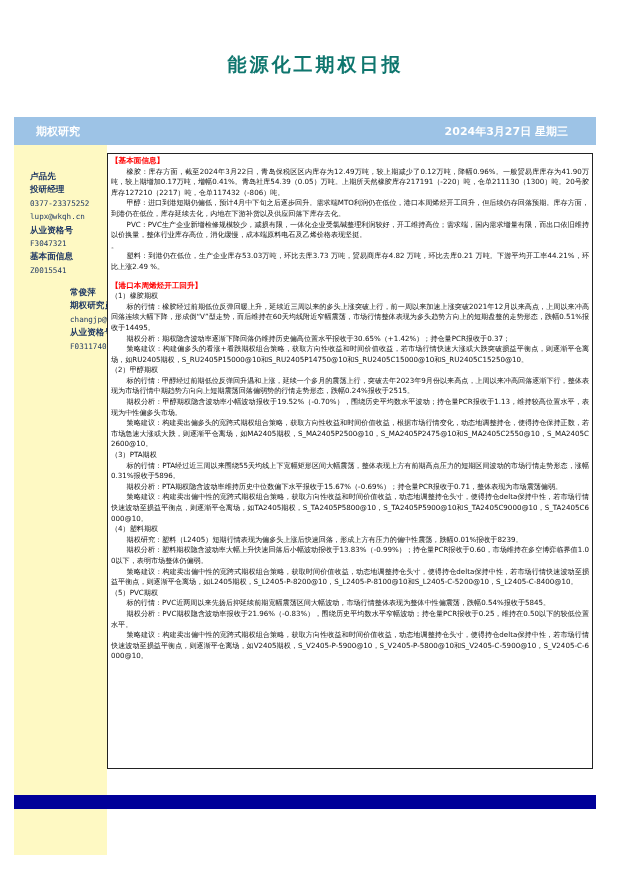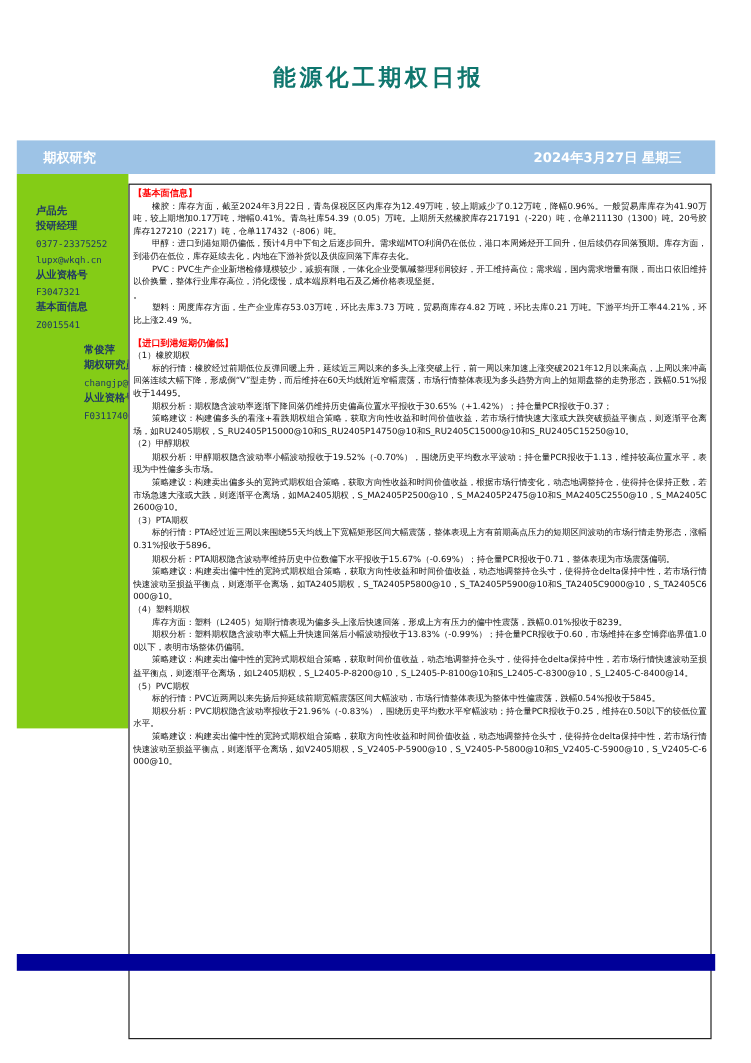--- a/index.html
+++ b/index.html
@@ -5,24 +5,24 @@
   html, body { margin: 0; padding: 0; background: #ffffff; }
   body { width: 626px; height: 886px; position: relative; overflow: hidden;
          font-family: "DejaVu Sans", "Liberation Sans", sans-serif; color: #111; }
   .title { position: absolute; top: 52px; left: 0; width: 583px; text-align: center;
            font-family: "DejaVu Serif", "Liberation Serif", serif; font-weight: bold;
            font-size: 19px; letter-spacing: 3px; color: #0f766e; margin-left: 24px; }
   .header-band { position: absolute; top: 117px; left: 14px; width: 582px; height: 28px;
                  background: #9dc3e6; }
   .header-left { position: absolute; left: 22px; top: 7px; font-size: 11px; font-weight: bold; color: #ffffff; }
   .header-right { position: absolute; right: 28px; top: 7px; font-size: 11px; font-weight: bold; color: #ffffff; }
-  .sidebar { position: absolute; top: 145px; left: 14px; width: 93px; height: 462px; background: #84cc16; }
+  .sidebar { position: absolute; top: 145px; left: 14px; width: 93px; height: 710px; background: #fef9c3; }
   .author { position: absolute; left: 16px; font-size: 8.6px; line-height: 13.4px; color: #1f3864; font-weight: bold; }
   .author .mono { font-weight: normal; font-family: "DejaVu Sans Mono", "Liberation Mono", monospace; font-size: 7.6px; }
-  .content { position: absolute; top: 153px; left: 107px; width: 486px; height: 713px;
+  .content { position: absolute; top: 153px; left: 107px; width: 486px; height: 616px;
              border: 1.5px solid #222; background: #fff; box-sizing: border-box; padding: 2px 3px; }
   .footer-bar { position: absolute; top: 795px; left: 14px; width: 582px; height: 14px; background: #000099; }
   .sec-title { color: #ff0000; font-weight: bold; font-size: 7.6px; line-height: 10.6px; }
   p { margin: 0; font-size: 7.1px; line-height: 10.6px; text-align: justify; word-break: break-all; }
   p.ind { text-indent: 2.2em; }
   p.sub { padding-left: 0; }
   .spacer { height: 8px; }
 </style>
 </head>
 <body>
@@ -53,43 +53,44 @@
     <div class="mono">F03117406</div>
   </div>
 </div>
 
 <div class="content">
   <div class="sec-title">【基本面信息】</div>
   <p class="ind">橡胶：库存方面，截至2024年3月22日，青岛保税区区内库存为12.49万吨，较上期减少了0.12万吨，降幅0.96%。一般贸易库库存为41.90万吨，较上期增加0.17万吨，增幅0.41%。青岛社库54.39（0.05）万吨。上期所天然橡胶库存217191（-220）吨，仓单211130（1300）吨。20号胶库存127210（2217）吨，仓单117432（-806）吨。</p>
   <p class="ind">甲醇：进口到港短期仍偏低，预计4月中下旬之后逐步回升。需求端MTO利润仍在低位，港口本周烯烃开工回升，但后续仍存回落预期。库存方面，到港仍在低位，库存延续去化，内地在下游补货以及供应回落下库存去化。</p>
   <p class="ind">PVC：PVC生产企业新增检修规模较少，减损有限，一体化企业受氯碱整理利润较好，开工维持高位；需求端，国内需求增量有限，而出口依旧维持以价换量，整体行业库存高位，消化缓慢，成本端原料电石及乙烯价格表现坚挺。</p>
   <p>。</p>
-  <p class="ind">塑料：周度库存方面，生产企业库存53.03万吨，环比去库3.73 万吨，贸易商库存4.82 万吨，环比去库0.21 万吨。下游平均开工率44.21%，环比上涨2.49 %。</p>
+  <p class="ind">塑料：到港仍在低位，生产企业库存53.03万吨，环比去库3.73 万吨，贸易商库存4.82 万吨，环比去库0.21 万吨。下游平均开工率44.21%，环比上涨2.49 %。</p>
   <div class="spacer"></div>
 
-  <div class="sec-title">【进口到港短期仍偏低】</div>
+  <div class="sec-title">【港口本周烯烃开工回升】</div>
 
   <p class="sub">（1）橡胶期权</p>
   <p class="ind">标的行情：橡胶经过前期低位反弹回暖上升，延续近三周以来的多头上涨突破上行，前一周以来加速上涨突破2021年12月以来高点，上周以来冲高回落连续大幅下降，形成倒“V”型走势，而后维持在60天均线附近窄幅震荡，市场行情整体表现为多头趋势方向上的短期盘整的走势形态，跌幅0.51%报收于14495。</p>
   <p class="ind">期权分析：期权隐含波动率逐渐下降回落仍维持历史偏高位置水平报收于30.65%（+1.42%）；持仓量PCR报收于0.37；</p>
   <p class="ind">策略建议：构建偏多头的看涨+看跌期权组合策略，获取方向性收益和时间价值收益，若市场行情快速大涨或大跌突破损益平衡点，则逐渐平仓离场，如RU2405期权，S_RU2405P15000@10和S_RU2405P14750@10和S_RU2405C15000@10和S_RU2405C15250@10。</p>
 
   <p class="sub">（2）甲醇期权</p>
+  <p class="ind">标的行情：甲醇经过前期低位反弹回升温和上涨，延续一个多月的震荡上行，突破去年2023年9月份以来高点，上周以来冲高回落逐渐下行，整体表现为市场行情中期趋势方向向上短期震荡回落偏弱势的行情走势形态，跌幅0.24%报收于2515。</p>
   <p class="ind">期权分析：甲醇期权隐含波动率小幅波动报收于19.52%（-0.70%），围绕历史平均数水平波动；持仓量PCR报收于1.13，维持较高位置水平，表现为中性偏多头市场。</p>
   <p class="ind">策略建议：构建卖出偏多头的宽跨式期权组合策略，获取方向性收益和时间价值收益，根据市场行情变化，动态地调整持仓，使得持仓保持正数，若市场急速大涨或大跌，则逐渐平仓离场，如MA2405期权，S_MA2405P2500@10，S_MA2405P2475@10和S_MA2405C2550@10，S_MA2405C2600@10。</p>
 
   <p class="sub">（3）PTA期权</p>
   <p class="ind">标的行情：PTA经过近三周以来围绕55天均线上下宽幅矩形区间大幅震荡，整体表现上方有前期高点压力的短期区间波动的市场行情走势形态，涨幅0.31%报收于5896。</p>
   <p class="ind">期权分析：PTA期权隐含波动率维持历史中位数偏下水平报收于15.67%（-0.69%）；持仓量PCR报收于0.71，整体表现为市场震荡偏弱。</p>
   <p class="ind">策略建议：构建卖出偏中性的宽跨式期权组合策略，获取方向性收益和时间价值收益，动态地调整持仓头寸，使得持仓delta保持中性，若市场行情快速波动至损益平衡点，则逐渐平仓离场，如TA2405期权，S_TA2405P5800@10，S_TA2405P5900@10和S_TA2405C9000@10，S_TA2405C6000@10。</p>
 
   <p class="sub">（4）塑料期权</p>
-  <p class="ind">库存方面：塑料（L2405）短期行情表现为偏多头上涨后快速回落，形成上方有压力的偏中性震荡，跌幅0.01%报收于8239。</p>
+  <p class="ind">期权研究：塑料（L2405）短期行情表现为偏多头上涨后快速回落，形成上方有压力的偏中性震荡，跌幅0.01%报收于8239。</p>
   <p class="ind">期权分析：塑料期权隐含波动率大幅上升快速回落后小幅波动报收于13.83%（-0.99%）；持仓量PCR报收于0.60，市场维持在多空博弈临界值1.00以下，表明市场整体仍偏弱。</p>
-  <p class="ind">策略建议：构建卖出偏中性的宽跨式期权组合策略，获取时间价值收益，动态地调整持仓头寸，使得持仓delta保持中性，若市场行情快速波动至损益平衡点，则逐渐平仓离场，如L2405期权，S_L2405-P-8200@10，S_L2405-P-8100@10和S_L2405-C-8300@10，S_L2405-C-8400@14。</p>
+  <p class="ind">策略建议：构建卖出偏中性的宽跨式期权组合策略，获取时间价值收益，动态地调整持仓头寸，使得持仓delta保持中性，若市场行情快速波动至损益平衡点，则逐渐平仓离场，如L2405期权，S_L2405-P-8200@10，S_L2405-P-8100@10和S_L2405-C-5200@10，S_L2405-C-8400@10。</p>
 
   <p class="sub">（5）PVC期权</p>
   <p class="ind">标的行情：PVC近两周以来先扬后抑延续前期宽幅震荡区间大幅波动，市场行情整体表现为整体中性偏震荡，跌幅0.54%报收于5845。</p>
   <p class="ind">期权分析：PVC期权隐含波动率报收于21.96%（-0.83%），围绕历史平均数水平窄幅波动；持仓量PCR报收于0.25，维持在0.50以下的较低位置水平。</p>
   <p class="ind">策略建议：构建卖出偏中性的宽跨式期权组合策略，获取方向性收益和时间价值收益，动态地调整持仓头寸，使得持仓delta保持中性，若市场行情快速波动至损益平衡点，则逐渐平仓离场，如V2405期权，S_V2405-P-5900@10，S_V2405-P-5800@10和S_V2405-C-5900@10，S_V2405-C-6000@10。</p>
 </div>
 
 <div class="footer-bar"></div>
 
 </body></html>

